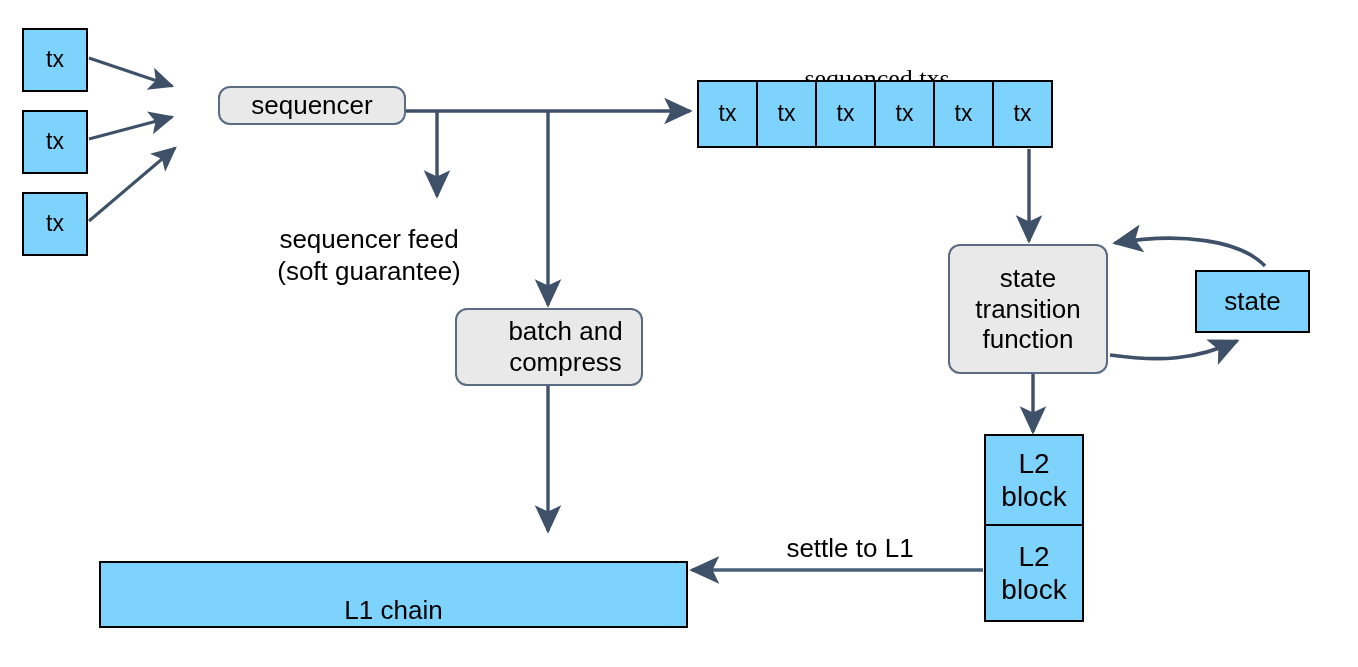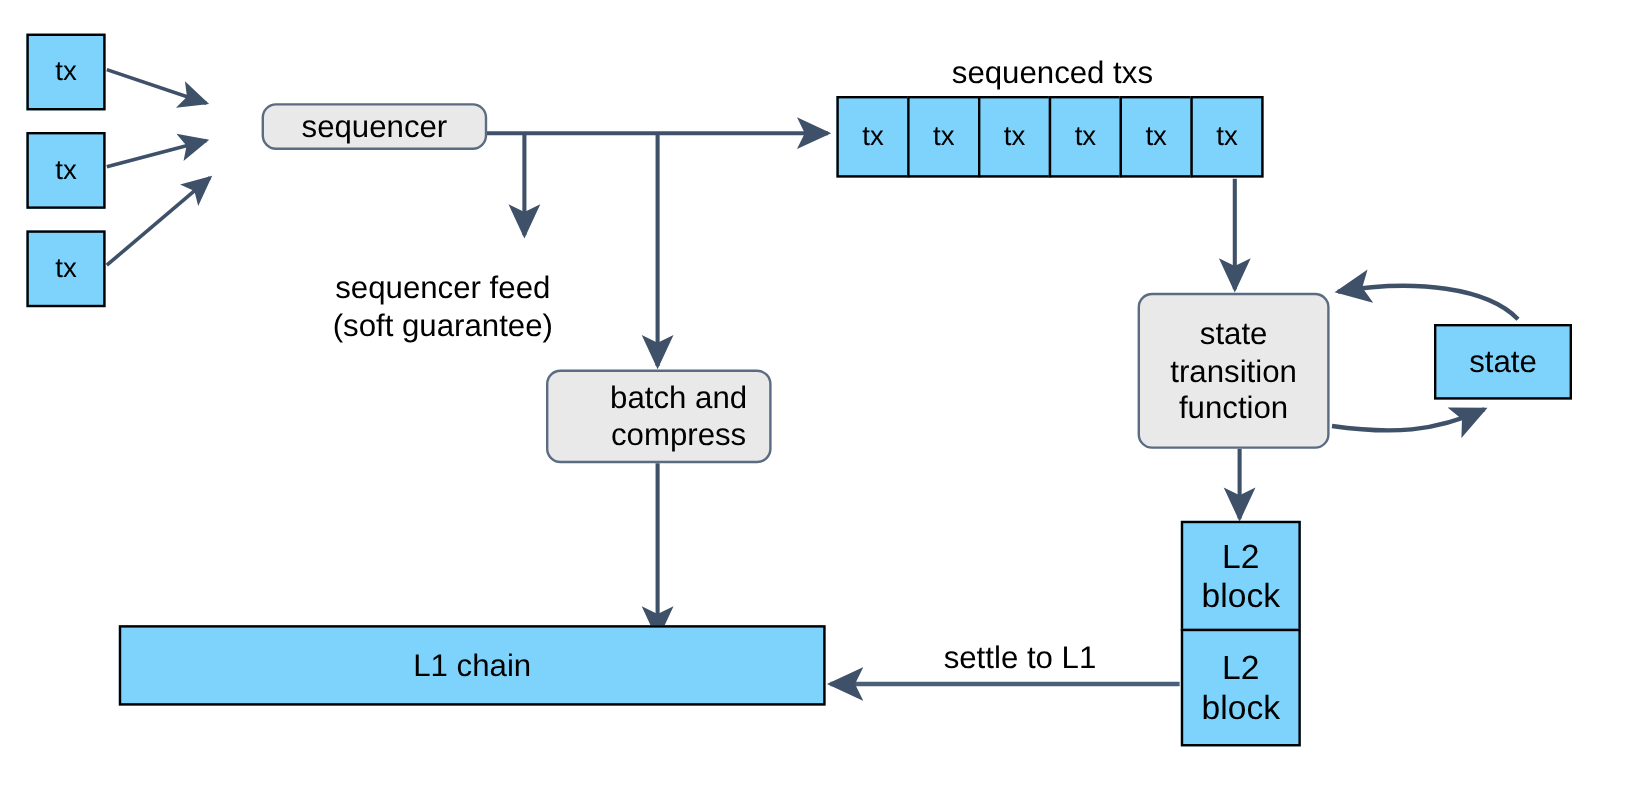--- a/index.html
+++ b/index.html
@@ -100,21 +100,21 @@
     <span>tx</span>
   </div>
 
   <div class="node round-box title-26" style="left:218px; top:86px; width:188px; height:39px;">
     <span>sequencer</span>
   </div>
 
   <div class="label-text title-26" style="left:258px; top:224px; width:222px;">sequencer feed
 (soft guarantee)</div>
 
-  <div class="label-text title-26" style="left:690px; top:45px; width:374px;">sequenced txs</div>
+  <div class="label-text title-26" style="left:690px; top:63px; width:374px;font-family:Liberation Serif, serif;">sequenced txs</div>
 
   <div style="position:absolute; left:697px; top:80px; width:367px; height:68px; display:flex;">
     <div class="node plain-box seq-tx" style="position:relative; width:61px; height:68px; margin-right:-2px;">
       <span>tx</span>
     </div>
     <div class="node plain-box seq-tx" style="position:relative; width:61px; height:68px; margin-right:-2px;">
       <span>tx</span>
     </div>
     <div class="node plain-box seq-tx" style="position:relative; width:61px; height:68px; margin-right:-2px;">
       <span>tx</span>
@@ -149,17 +149,17 @@
     <span style="white-space: pre-line;">L2
 block</span>
   </div>
   <div class="node plain-box title-24" style="left:984px; top:524px; width:100px; height:98px;">
     <span style="white-space: pre-line;">L2
 block</span>
   </div>
 
   <div class="label-text title-26" style="left:760px; top:533px; width:180px;">settle to L1</div>
 
-  <div class="node plain-box title-26" style="left:99px; top:521px; width:589px; height:67px;">
+  <div class="node plain-box title-26" style="left:99px; top:561px; width:589px; height:67px;align-items:flex-end;">
     <span>L1 chain</span>
   </div>
 
 </div>
 
 </body></html>

